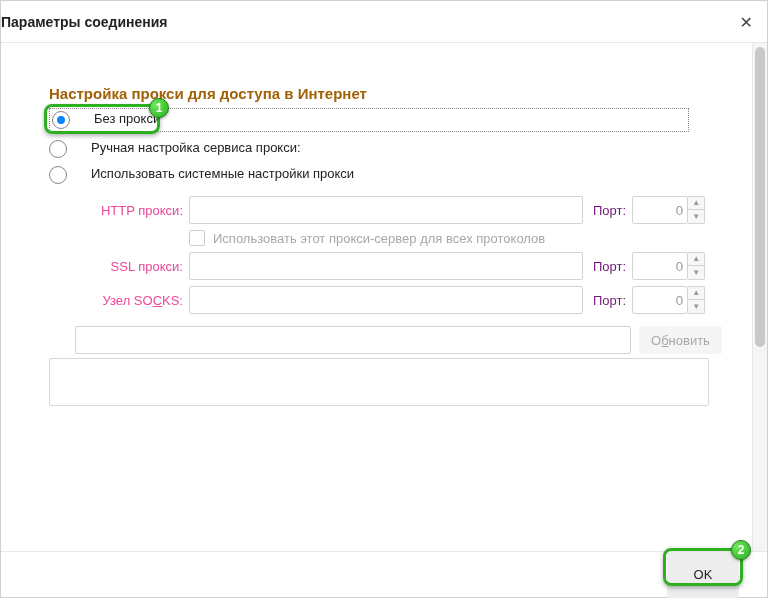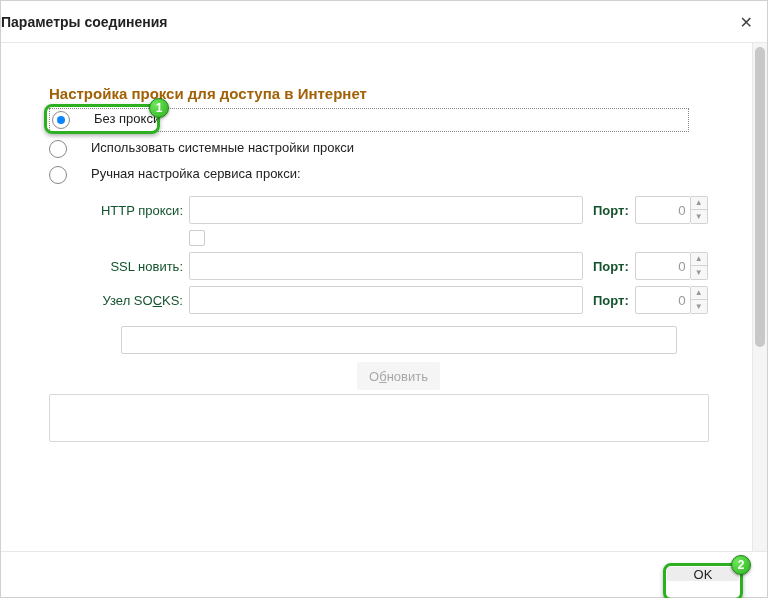--- a/index.html
+++ b/index.html
@@ -140,28 +140,27 @@
     margin-top: 4px;
   }
   .field-row {
     display: flex;
     align-items: center;
     gap: 6px;
   }
   .field-label {
     width: 108px;
     text-align: right;
-    color: #14532d;
+    color: #ec4899;
     font-size: 13px;
   }
   .port-label {
-    color: #14532d;
+    color: #701a75;
     font-size: 13px;
     margin-left: 4px;
-    font-weight: bold;
   }
   .text-input {
     height: 28px;
     border: 1px solid #d3d3d3;
     background: #fff;
     padding: 0 4px;
     border-radius: 2px;
   }
   .text-input:disabled { background: #fff; color: #999; }
   .host-input { width: 394px; }
@@ -215,21 +214,20 @@
     gap: 20px;
     align-items: center;
   }
   .socks-radio-label { color: #a8a8a8; font-size: 13px; }
   .auto-url-row {
     margin-left: 26px;
     margin-top: 4px;
     display: flex;
     gap: 8px;
     align-items: center;
-    flex-direction: column;
   }
   .auto-url-input { width: 556px; }
   .reload-btn {
     height: 28px;
     padding: 0 12px;
     background: #f5f5f5;
     border: none;
     color: #a8a8a8;
     font-size: 13px;
     border-radius: 2px;
@@ -256,21 +254,21 @@
     height: 46px;
     border-top: 1px solid #e8e8e8;
     display: flex;
     align-items: center;
     justify-content: flex-end;
     padding-right: 28px;
     gap: 8px;
     background: #fff;
   }
   .footer-btn {
-    height: 14px;
+    height: 46px;
     min-width: 72px;
     padding: 0 14px;
     border: none;
     background: #ededed;
     font-size: 13px;
     color: #222;
     border-radius: 2px;
     cursor: pointer;
   }
   .ok-wrap {
@@ -300,48 +298,49 @@
         <div class="radio-row focused-dotted" style="padding:3px 0 3px 3px;">
           <span class="radio checked"></span>
           <span class="radio-label">Без прокси</span>
           <span class="highlight-green" style="top:-4px;left:-5px;width:116px;height:30px;"></span>
           <span class="badge" style="top:-10px;left:100px;">1</span>
         </div>
 
 
         <div class="radio-row">
           <span class="radio"></span>
-          <span class="radio-label">Использовать системные настройки прокси</span>
+          <span class="radio-label">Ручная настройка сервиса прокси:</span>
         </div>
 
         <div class="radio-row">
           <span class="radio"></span>
-          <span class="radio-label">Ручная настройка сервиса прокси:</span>
+          <span class="radio-label">Использовать системные настройки прокси</span>
         </div>
 
         <div class="manual-grid">
           <div class="field-row">
             <span class="field-label">HTTP прокси:</span>
             <input class="text-input host-input" disabled="" style="">
             <span class="port-label">Порт:</span>
             <div class="port-wrap">
               <input class="text-input port-input" disabled="" value="0" style="">
               <div class="spinner">
                 <button class="spinner-btn">▲</button>
                 <button class="spinner-btn">▼</button>
               </div>
             </div>
           </div>
 
           <div class="checkbox-row">
             <span class="checkbox"></span>
+            <span class="checkbox-label">Использовать этот прокси-сервер для всех протоколов</span>
           </div>
 
           <div class="field-row">
-            <span class="field-label">SSL новить:</span>
+            <span class="field-label">SSL прокси:</span>
             <input class="text-input host-input" disabled="" style="">
             <span class="port-label">Порт:</span>
             <div class="port-wrap">
               <input class="text-input port-input" disabled="" value="0" style="">
               <div class="spinner">
                 <button class="spinner-btn">▲</button>
                 <button class="spinner-btn">▼</button>
               </div>
             </div>
           </div>

